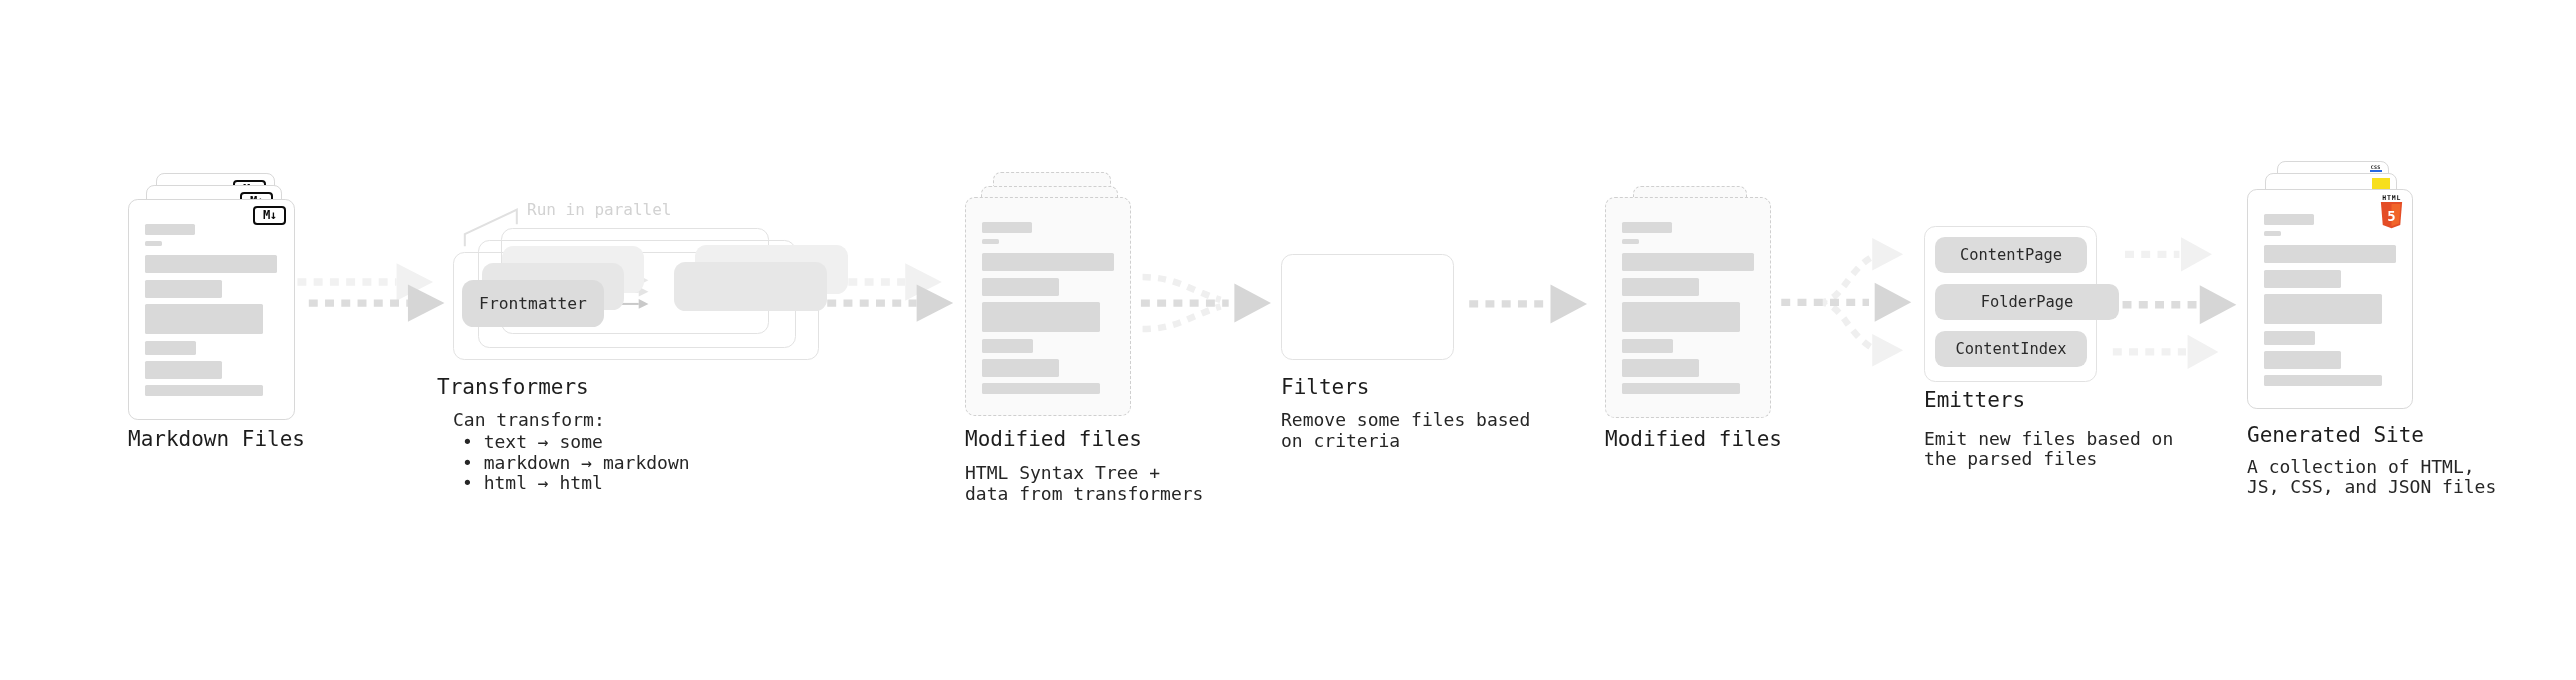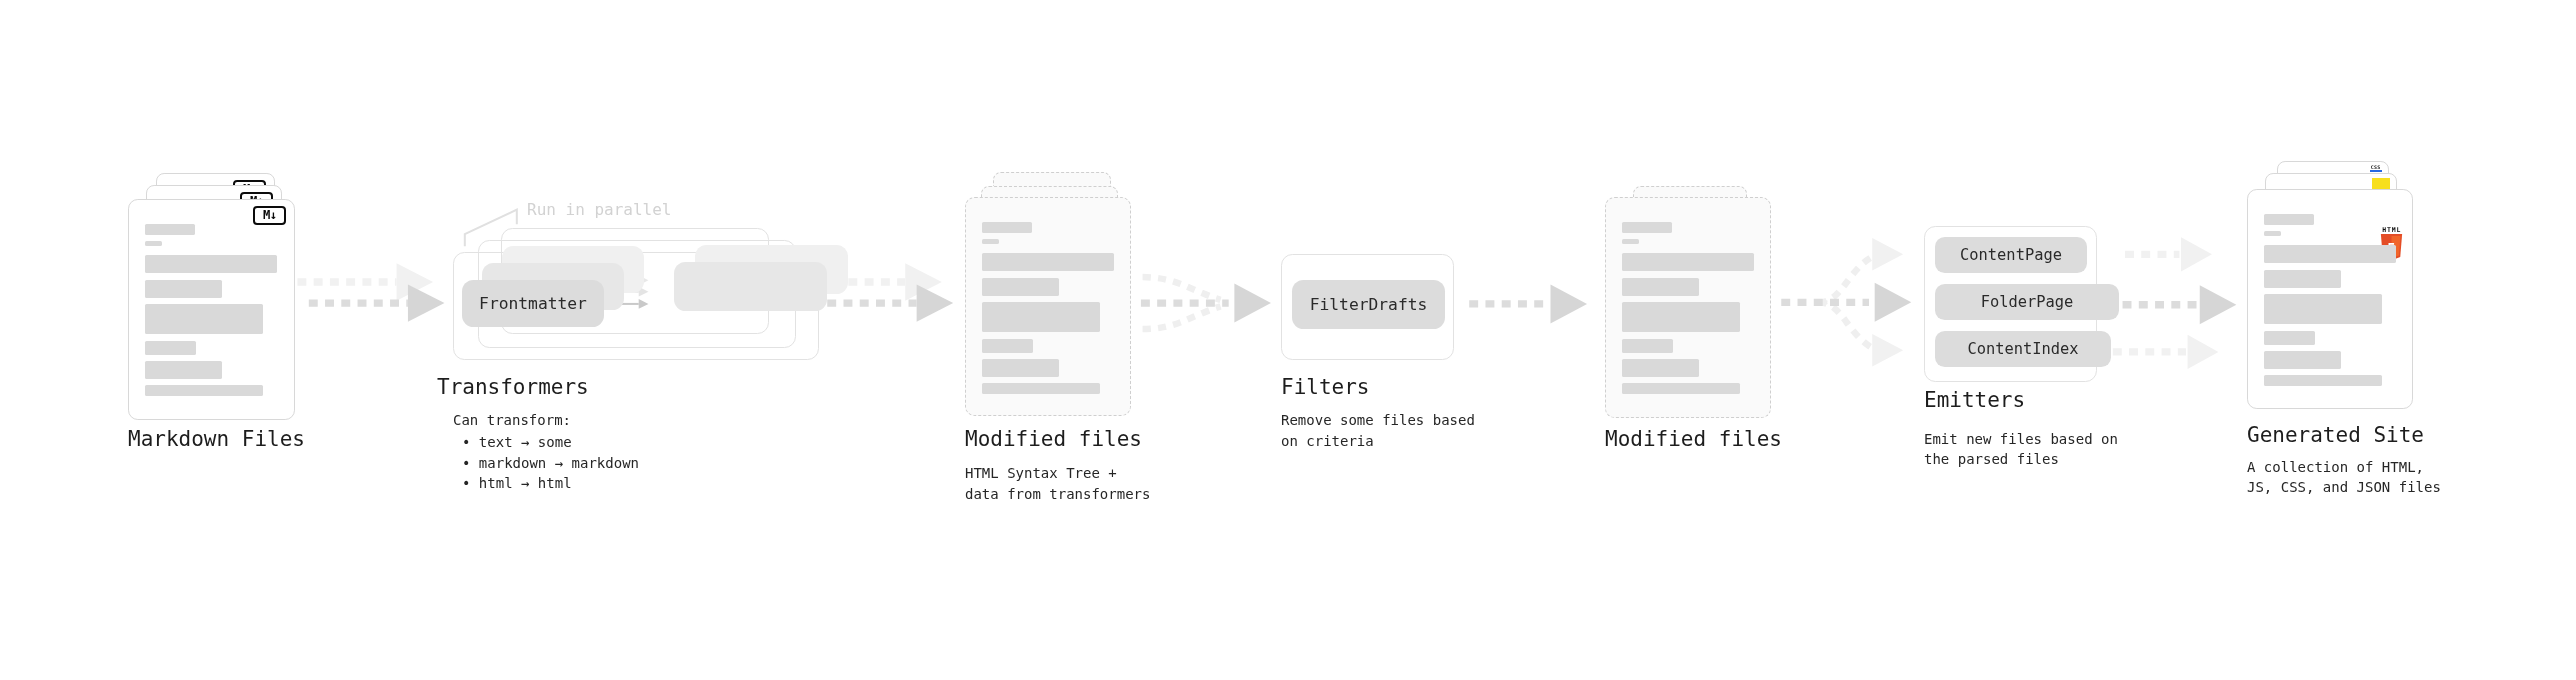--- a/index.html
+++ b/index.html
@@ -22,37 +22,37 @@
   .b4{top:80px;width:77px;height:18px}
   .b5{top:104px;width:118px;height:30px}
   .b6{top:141px;width:51px;height:14px}
   .b7{top:161px;width:77px;height:18px}
   .b8{top:185px;width:118px;height:10.6px}
 
   
   .md-badge{position:absolute;right:8.1px;top:5.7px;width:32.5px;height:19.5px;background:#ffffff;
     border:2.4px solid #0c0c0c;border-radius:4.1px;display:flex;align-items:center;justify-content:center;
     font-weight:bold;font-size:12.2px;color:#0c0c0c;box-sizing:border-box;letter-spacing:-0.8px;}
-  .html5-badge{position:absolute;right:8.1px;top:4.9px;width:24.4px;text-align:center;margin-top:32px;}
+  .html5-badge{position:absolute;right:8.1px;top:4.9px;width:24.4px;text-align:center;}
   .html5-word{display:block;font-size:6.5px;font-weight:bold;color:#0c0c0c;letter-spacing:0.8px;line-height:7.3px;}
   .js-chip{position:absolute;right:6.5px;top:4.1px;width:18px;height:10.6px;background:#F7DF1E;}
   .css-chip{position:absolute;right:6.5px;top:3.3px;font-size:4.9px;font-weight:bold;color:#0c0c0c;
     border-bottom:2.4px solid #2668E4;padding:0 0.8px 0 0.8px;letter-spacing:0.4px;line-height:4.9px;}
 
   
   .frame{position:absolute;border:1.6px solid #e2e2e2;border-radius:11.4px;background:transparent;box-sizing:border-box;}
   .pill{position:absolute;background:#dcdcdc;border-radius:11.4px;display:flex;align-items:center;
     justify-content:center;font-size:16.3px;color:#2a2a2a;box-sizing:border-box;}
   .pill.ghost1{background:#e7e7e7;}
   .pill.ghost2{background:#f0f0f0;}
   .pill.em{border-radius:9.8px;font-size:15.4px;}
 
   
   .title{position:absolute;font-size:21px;font-weight:500;color:#1d1d1d;white-space:pre;}
-  .body{position:absolute;font-size:14px;line-height:20.3px;color:#262626;white-space:pre;}
+  .body{position:absolute;font-size:18px;line-height:20.3px;color:#262626;white-space:pre;}
   .note{position:absolute;font-size:16px;color:#d2d2d2;white-space:pre;}
 </style>
 </head>
 <body>
 
 <div class="canvas">
 
   <svg class="arrows" width="2576" height="681" viewBox="0 0 3170 838">
     <style>
       .dashD{stroke:#dcdcdc;stroke-width:9;stroke-dasharray:11 9;fill:none}
@@ -169,21 +169,20 @@
         <i class="bar b6"></i>
         <i class="bar b7"></i>
         <i class="bar b8"></i>
       </div>
   </div>
   <div class="title" style="left:965px;top:427px;text-align:center;">Modified files</div>
   <div class="body" style="left:965px;top:463px;">HTML Syntax Tree +</div>
   <div class="body" style="left:965px;top:484px;">data from transformers</div>
 
   <div class="frame" style="left:1281px;top:254px;width:173px;height:106px;"></div>
-  <div class="pill" style="left:1292px;top:280px;width:153px;height:49px;">FilterDrafts</div>
   <div class="title" style="left:1281px;top:375px;">Filters</div>
   <div class="body" style="left:1281px;top:410px;">Remove some files based</div>
   <div class="body" style="left:1281px;top:431px;">on criteria</div>
 
   <div class="page dashed" style="left:1633px;top:186px;width:114px;height:42px;"></div>
   <div class="doc dashed" style="left:1605px;top:197px;width:166px;height:221px;">
     <div>
         <i class="bar b1"></i>
         <i class="bar b2"></i>
         <i class="bar b3"></i>
@@ -192,21 +191,21 @@
         <i class="bar b6"></i>
         <i class="bar b7"></i>
         <i class="bar b8"></i>
       </div>
   </div>
   <div class="title" style="left:1605px;top:427px;">Modified files</div>
 
   <div class="frame" style="left:1924px;top:226px;width:173px;height:156px;"></div>
   <div class="pill em" style="left:1935px;top:237px;width:152px;height:36px;">ContentPage</div>
   <div class="pill em" style="left:1935px;top:284px;width:184px;height:36px;">FolderPage</div>
-  <div class="pill em" style="left:1935px;top:331px;width:176px;height:36px;">ContentIndex</div>
+  <div class="pill em" style="left:1935px;top:331px;width:152px;height:36px;">ContentIndex</div>
   <div class="title" style="left:1924px;top:388px;">Emitters</div>
   <div class="body" style="left:1924px;top:429px;">Emit new files based on</div>
   <div class="body" style="left:1924px;top:449px;">the parsed files</div>
 
   <div class="page" style="left:2277px;top:161px;width:112px;height:42px;">
     <span class="css-chip">CSS</span>
   </div>
   <div class="page" style="left:2265px;top:173px;width:132px;height:45px;">
     <span class="js-chip"></span>
   </div>

